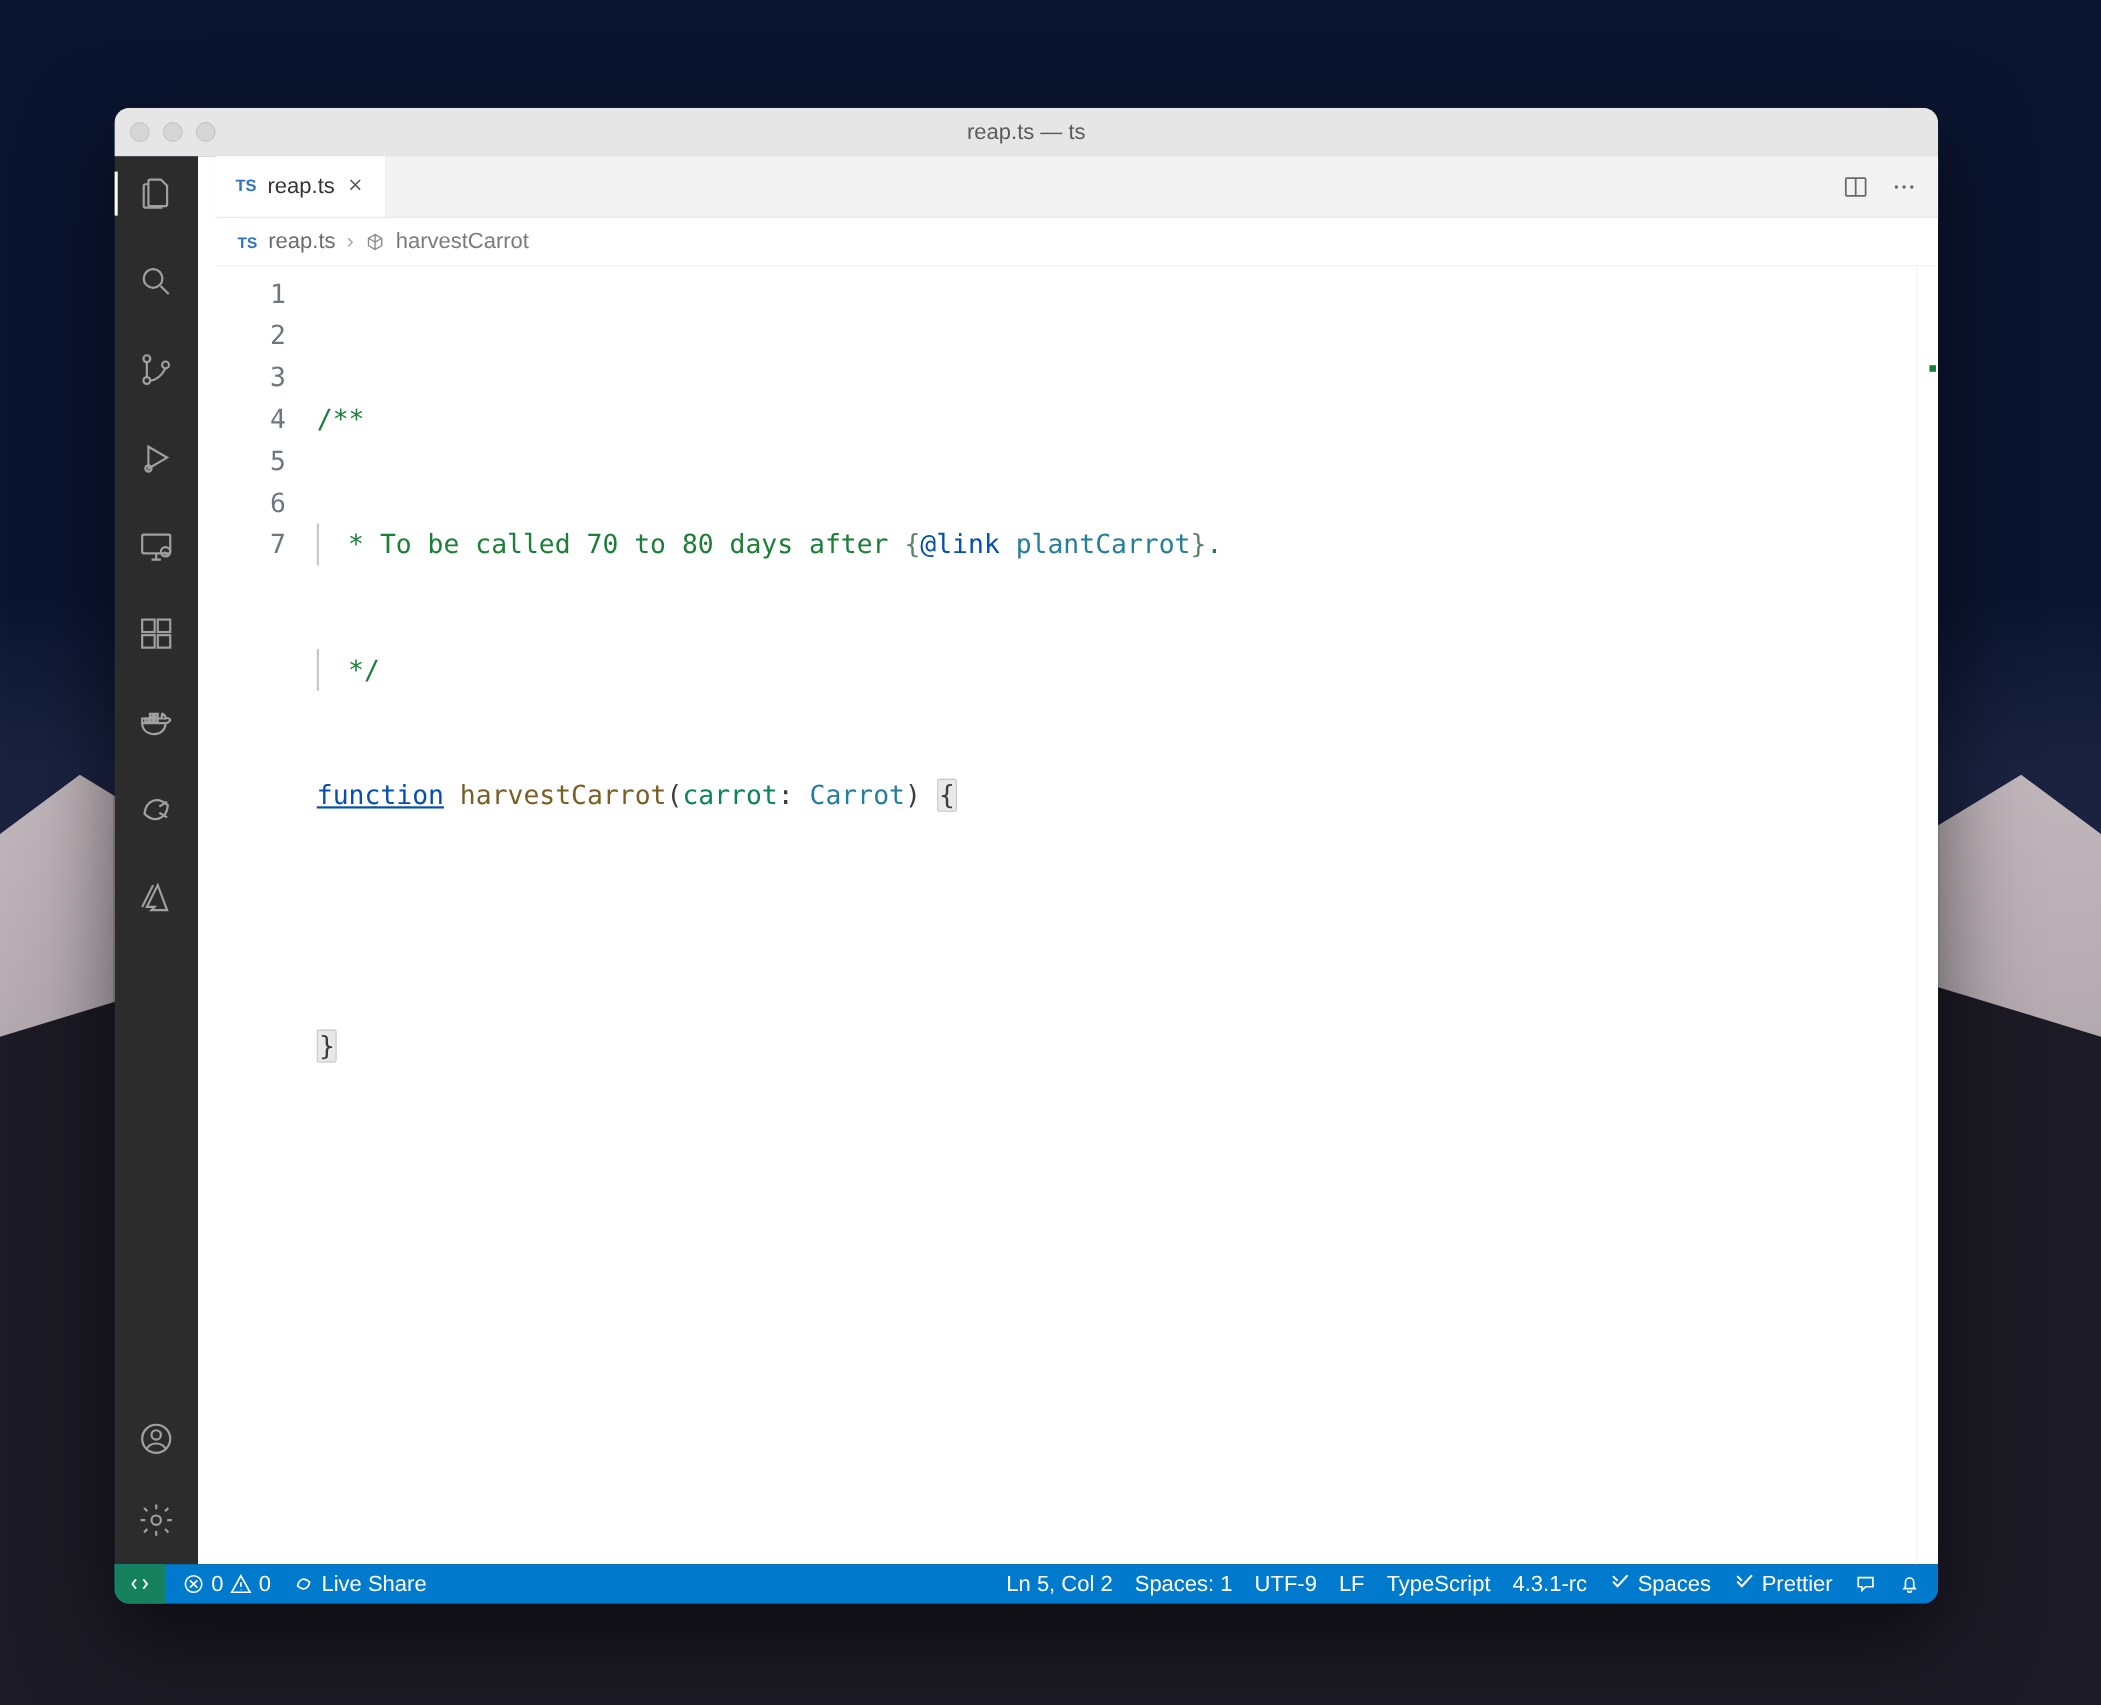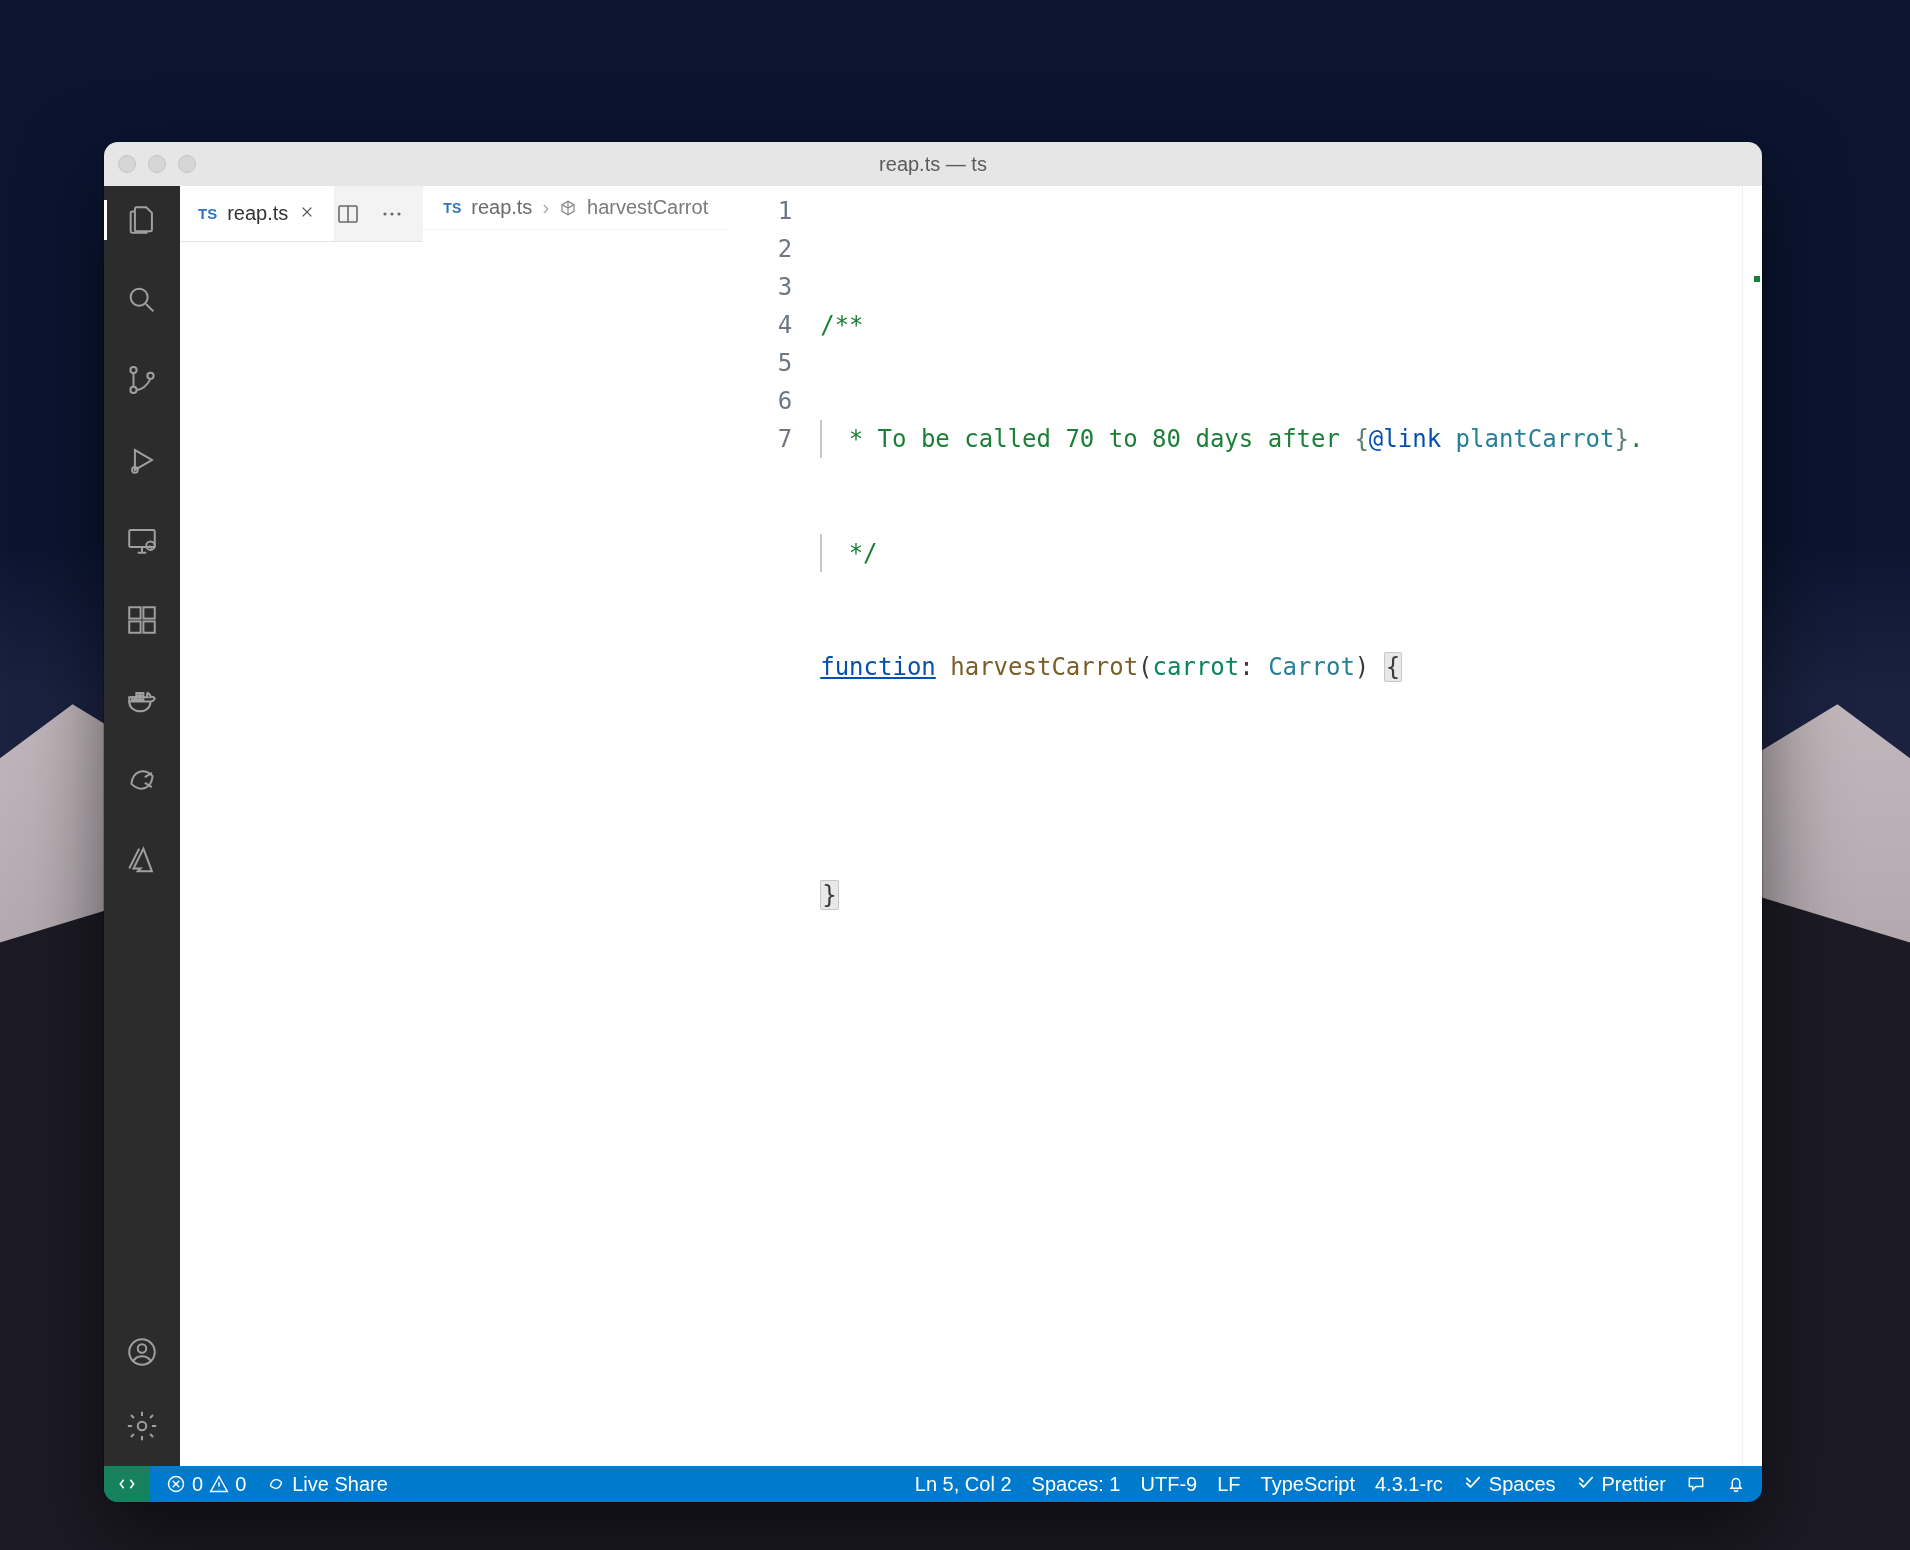--- a/index.html
+++ b/index.html
@@ -46,21 +46,20 @@
   .vscode {
     position: absolute;
     top: 98px; left: 104px;
     width: 1658px; height: 1360px;
     border-radius: 14px;
     overflow: hidden;
     box-shadow: 0 30px 80px rgba(0,0,0,.55), 0 0 0 1px rgba(0,0,0,.2);
     display: flex;
     flex-direction: column;
     z-index: 5;
-    margin-top: 44px;
   }
 
   
   .titlebar {
     height: 44px;
     background: #e6e6e6;
     display: flex;
     align-items: center;
     padding: 0 14px;
     position: relative;
@@ -108,23 +107,24 @@
     content: "";
     position: absolute; left: -16px; top: 2px; bottom: 2px;
     width: 3px; background: #fff;
   }
   .ab-item svg { width: 34px; height: 34px; stroke: currentColor; fill: none; stroke-width: 1.4; }
 
   
   .editor-area {
     flex: 1;
     display: flex;
-    flex-direction: row;
+    flex-direction: column;
     background: #fff;
     min-width: 0;
+    padding-left: 16px;
   }
 
   
   .tabs-row {
     height: 56px;
     background: #f3f3f3;
     display: flex;
     align-items: stretch;
     border-bottom: 1px solid #e5e5e5;
   }

